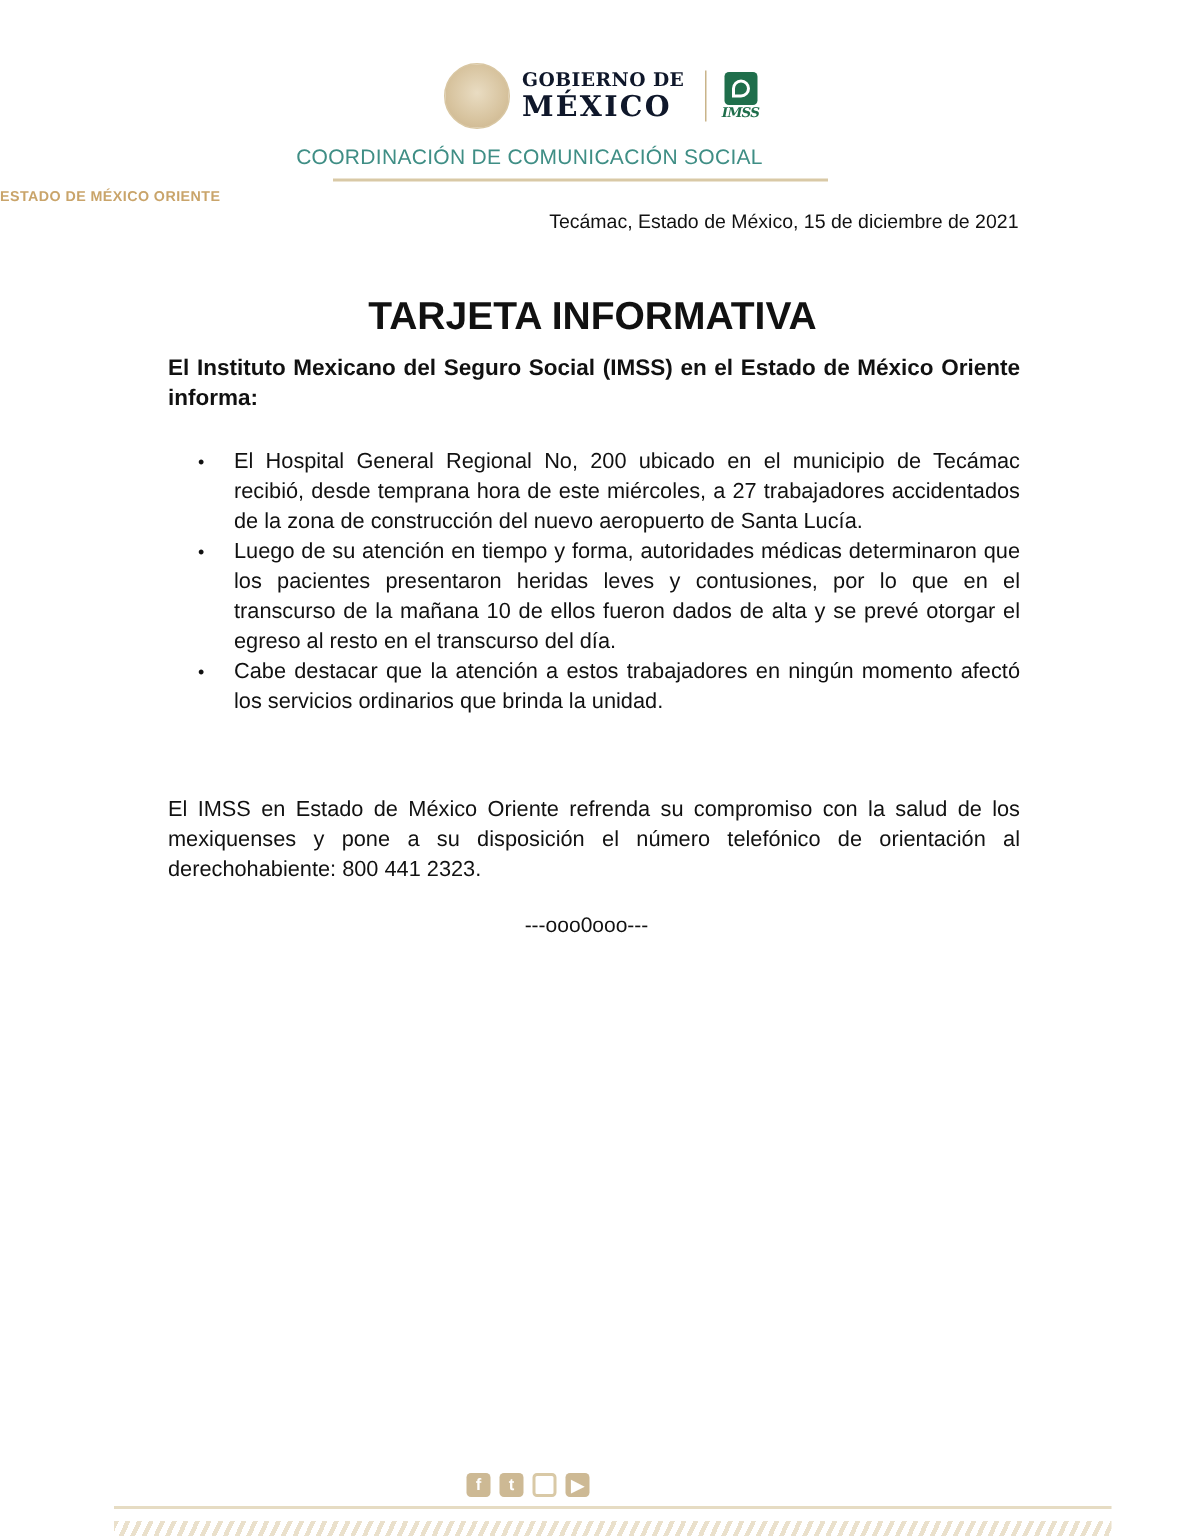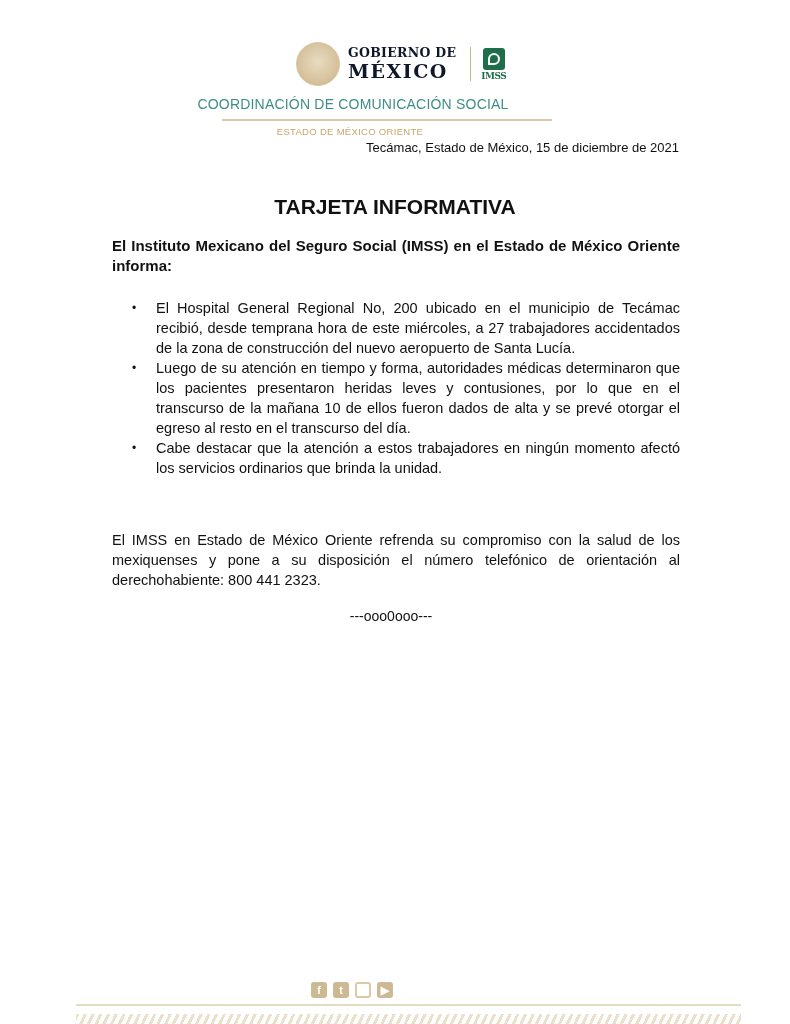--- a/index.html
+++ b/index.html
@@ -7,26 +7,26 @@
   .header{position:absolute;left:0;top:0;width:790px;}
   .logo-row{position:absolute;top:42px;left:296px;display:flex;align-items:center;}
   .seal{width:42px;height:42px;border-radius:50%;background:radial-gradient(circle at 50% 45%,#e9dcc2 0%,#d7c39e 60%,#c8b089 100%);border:1px solid #d9c7a3;}
   .gob-text{margin-left:8px;color:#0f172a;font-family:"DejaVu Serif",serif;font-weight:bold;line-height:1;}
   .gob-text .l1{font-size:12.5px;letter-spacing:0.3px;}
   .gob-text .l2{font-size:19px;letter-spacing:1.5px;margin-top:2px;}
   .vsep{width:1px;height:34px;background:#c9b48a;margin:0 10px 0 14px;}
   .imss{display:flex;flex-direction:column;align-items:center;}
   .imss-box{width:22px;height:22px;background:#1f6e4b;border-radius:3px;position:relative;}
   .imss-box:after{content:"";position:absolute;left:5px;top:5px;width:12px;height:12px;border:2px solid #fff;border-radius:50% 50% 50% 0;box-sizing:border-box;}
-  .imss-label{font-family:"DejaVu Serif",serif;font-weight:bold;color:#1f6e4b;font-size:9px;letter-spacing:-0.5px;margin-top:1px;}
+  .imss-label{font-family:"DejaVu Serif",serif;font-weight:bold;color:#1f6e4b;font-size:9px;letter-spacing:-0.5px;margin-top:1px;font-style:italic;}
   .coord{position:absolute;top:96px;left:0;width:706px;text-align:center;font-size:14px;color:#3f8e85;letter-spacing:0.2px;}
   .coord-line{position:absolute;top:119px;left:222px;width:330px;height:2px;background:#d9c9a6;}
-  .region{position:absolute;top:126px;left:0;width:700px;text-align:center;font-size:9.5px;font-weight:normal;color:#c9a46a;letter-spacing:0.3px;}
+  .region{position:absolute;top:126px;left:0;width:700px;font-size:9.5px;font-weight:bold;color:#c9a46a;letter-spacing:0.3px;}
   .date{position:absolute;top:138px;right:111px;font-size:13px;line-height:19px;}
-  .title{position:absolute;top:195px;left:0;width:790px;text-align:center;font-size:21px;font-weight:bold;}
+  .title{position:absolute;top:195px;left:0;width:790px;text-align:center;font-size:26px;font-weight:bold;}
   .intro{position:absolute;top:236px;left:112px;width:568px;font-size:15px;font-weight:bold;line-height:20px;text-align:justify;}
   .bullets{position:absolute;top:298px;left:112px;width:568px;margin:0;padding:0;list-style:none;font-size:14.5px;line-height:20px;}
   .bullets li{position:relative;padding-left:44px;text-align:justify;}
   .bullets li .dot{position:absolute;left:20px;top:0;font-size:12px;}
   .closing{position:absolute;top:530px;left:112px;width:568px;font-size:14.5px;line-height:20px;text-align:justify;}
   .end{position:absolute;top:608px;left:0;width:782px;text-align:center;font-size:14px;}
   .social{position:absolute;top:982px;left:311px;display:flex;gap:6px;}
   .soc{width:16px;height:16px;border-radius:3px;background:#cdb994;color:#fff;font-size:11px;font-weight:bold;display:flex;align-items:center;justify-content:center;}
   .soc.ig{background:#fff;border:2px solid #d9c9a6;box-sizing:border-box;}
   .foot-line{position:absolute;top:1004px;left:76px;width:665px;height:2px;background:#e6dcc3;}

